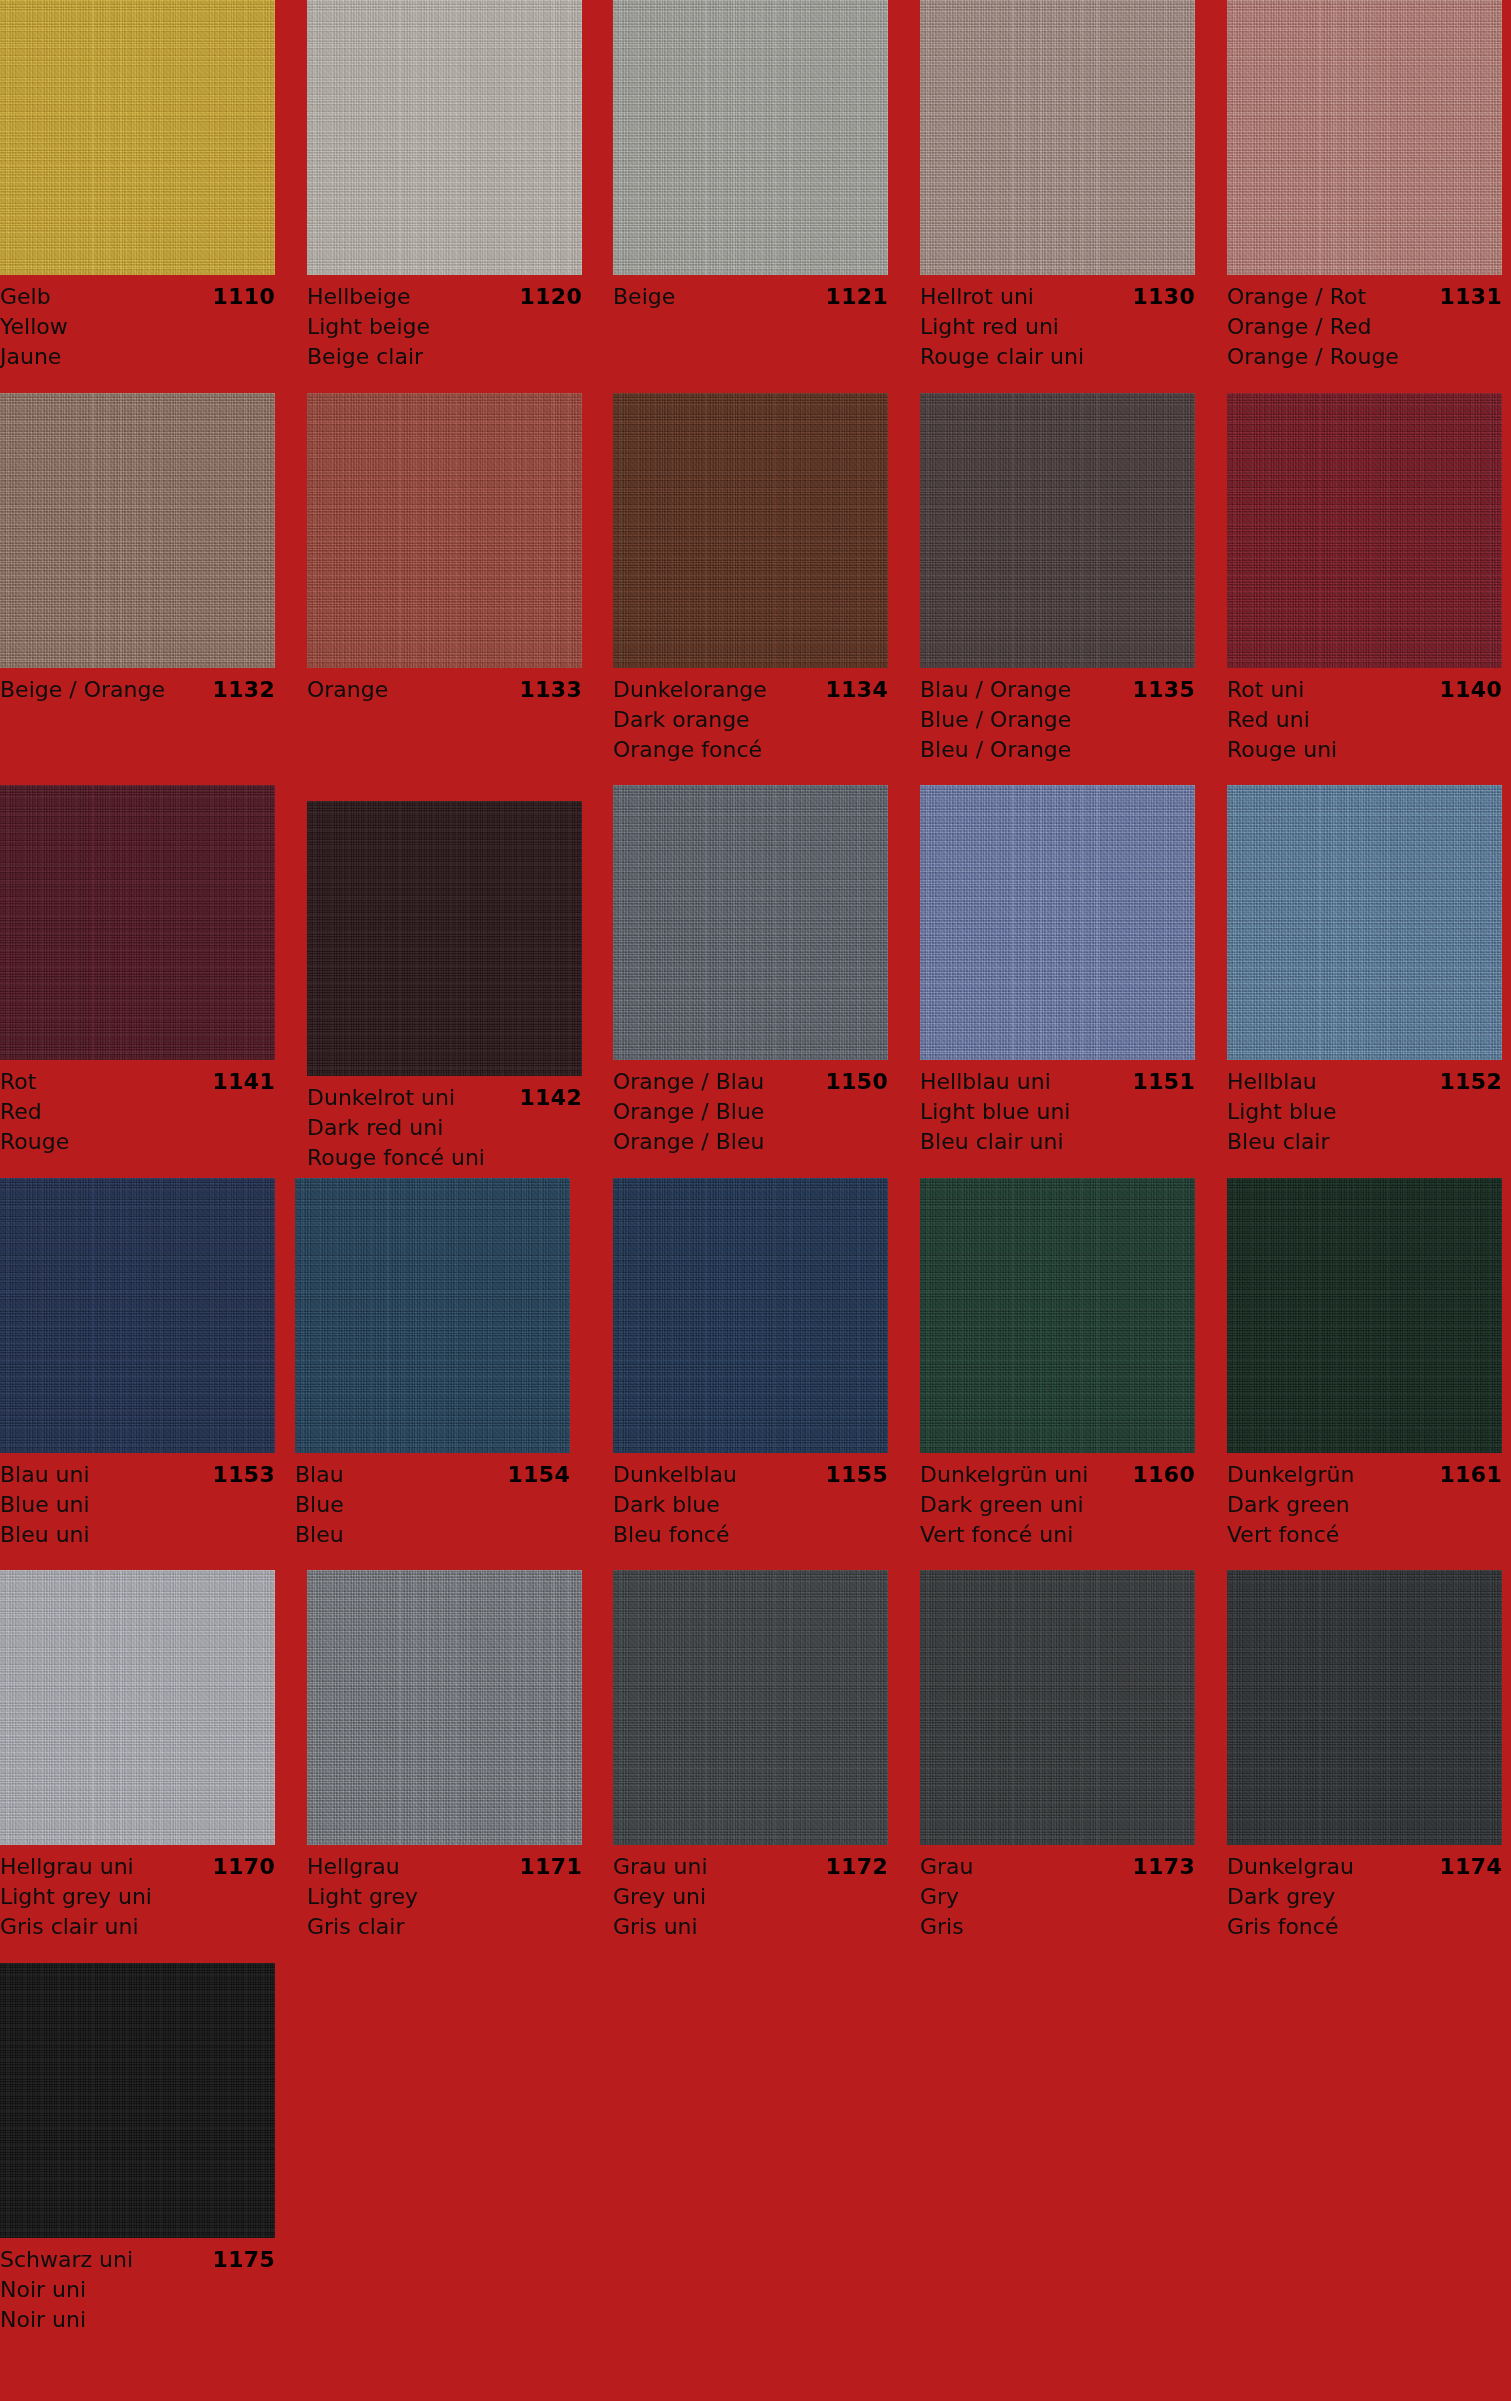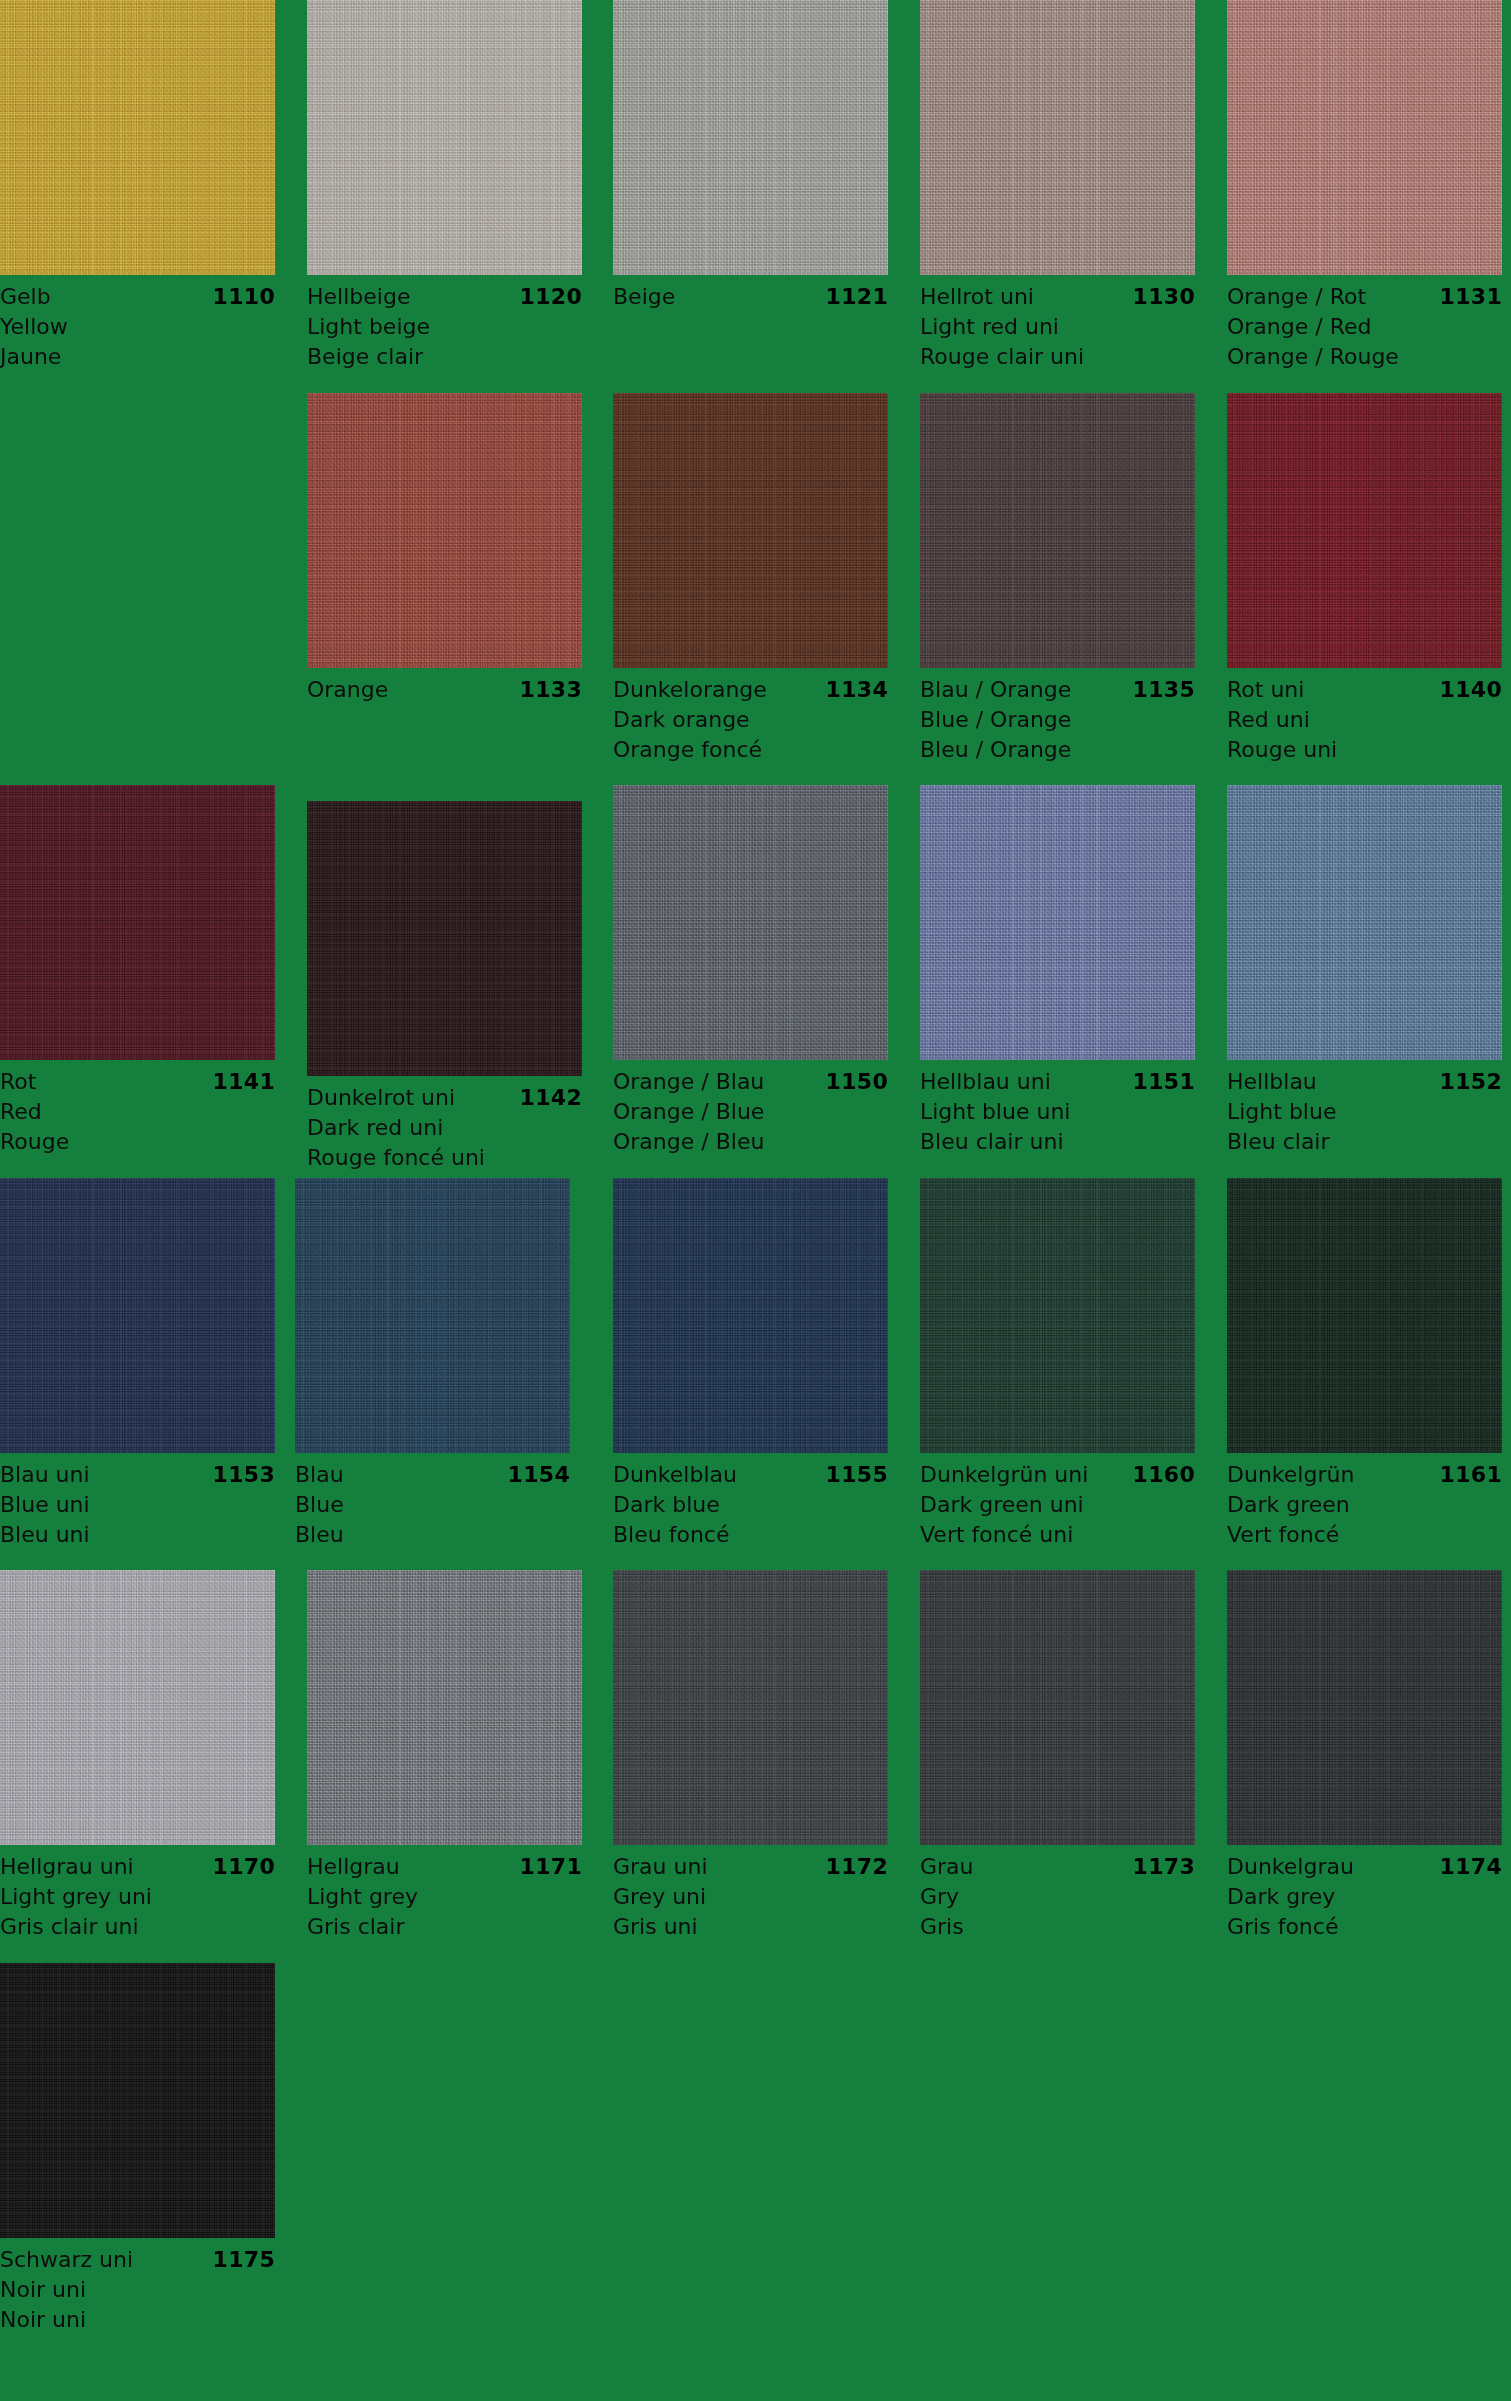--- a/index.html
+++ b/index.html
@@ -6,21 +6,21 @@
   html,body{margin:0;padding:0;background:#ffffff;}
   body{
     width:1511px;height:2401px;
     font-family:"DejaVu Sans","Liberation Sans",sans-serif;
     -webkit-font-smoothing:antialiased;
     overflow:hidden;
   }
   #sheet{
     position:relative;
     width:1511px;height:2401px;
-    background:#15803d;
+    background:#b91c1c;
   }
   .cell{
     position:absolute;
     width:275px;
   }
   .swatch{
     position:relative;
     width:275px;height:275px;
     overflow:hidden;
     background-color:#999;
@@ -128,20 +128,31 @@
       <div class="swatch" style="background-color: rgb(176, 128, 121); height: 275px; width: 275px;">
         <div class="weave"></div>
         <div class="weave2"></div>
       </div>
       <div class="labels">
         <div class="line"><span class="name">Orange / Rot</span><span class="code">1131</span></div>
         <div class="line">Orange / Red</div>
         <div class="line">Orange / Rouge</div>
       </div>
     </div>
+    <div class="cell" style="left: 0px; top: 393px;">
+      <div class="swatch" style="background-color: rgb(141, 115, 101); height: 275px; width: 275px;">
+        <div class="weave"></div>
+        <div class="weave2"></div>
+      </div>
+      <div class="labels">
+        <div class="line"><span class="name">Beige / Orange</span><span class="code">1132</span></div>
+        <div class="line empty"></div>
+        <div class="line empty"></div>
+      </div>
+    </div>
     <div class="cell" style="left: 307px; top: 393px;">
       <div class="swatch" style="background-color: rgb(150, 72, 60); height: 275px; width: 275px;">
         <div class="weave"></div>
         <div class="weave2"></div>
       </div>
       <div class="labels">
         <div class="line"><span class="name">Orange</span><span class="code">1133</span></div>
         <div class="line empty"></div>
         <div class="line empty"></div>
       </div>

